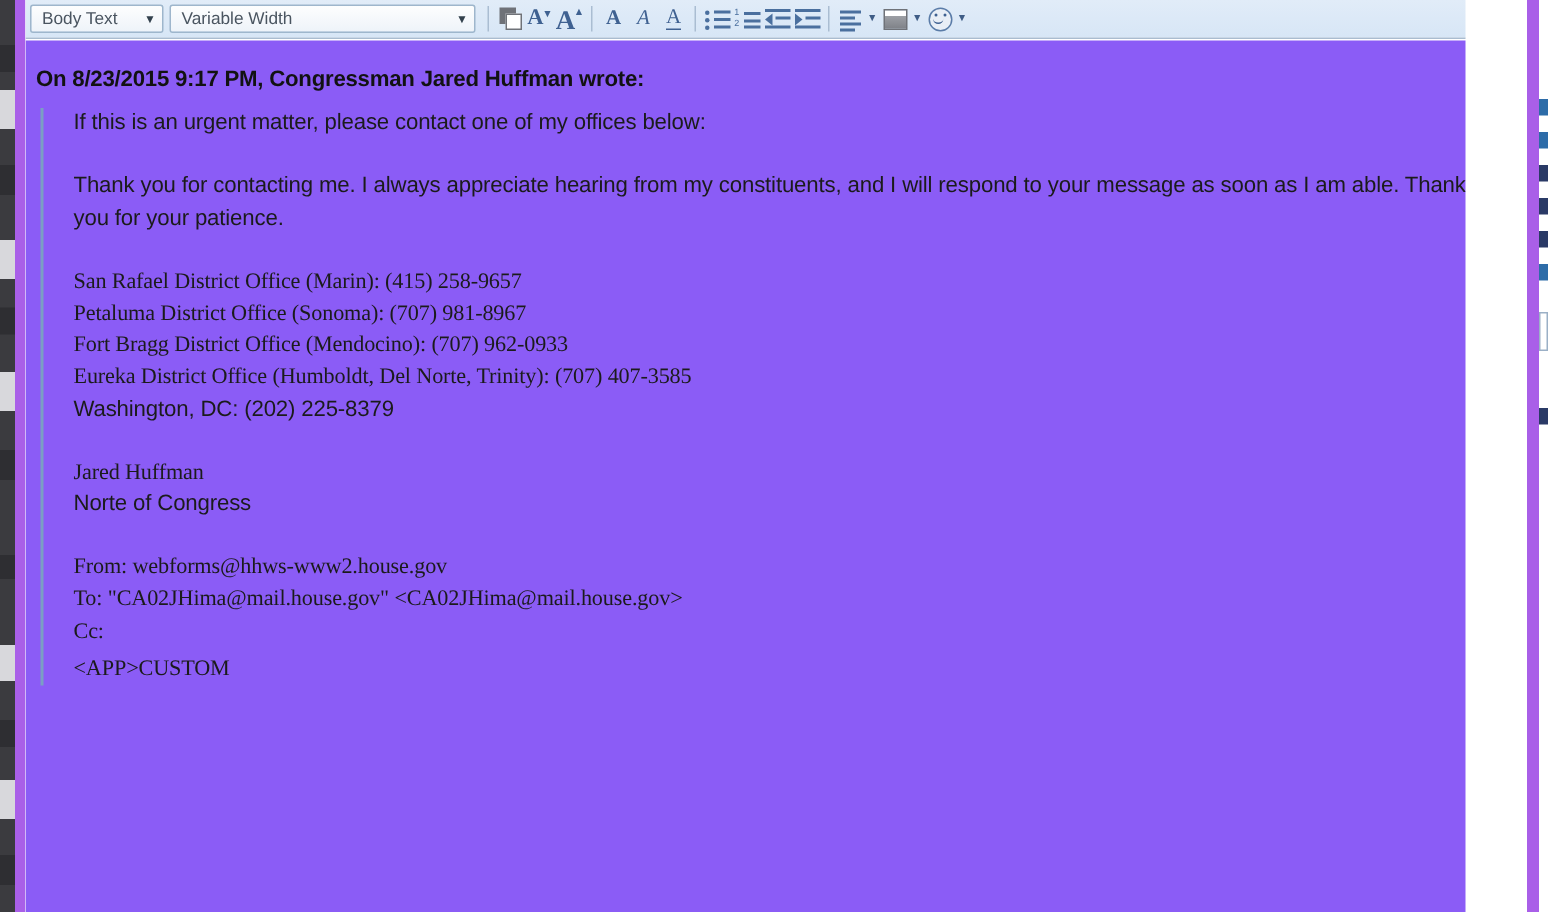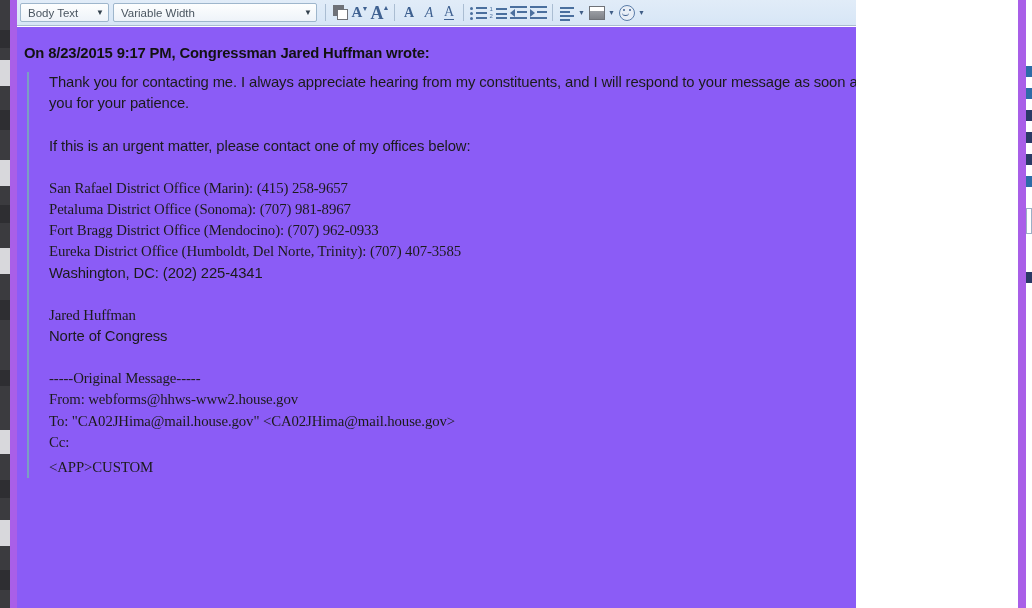--- a/index.html
+++ b/index.html
@@ -75,21 +75,21 @@
     background: #ffffff;
     border: 1px solid #9bb0c6;
     height: 26px;
     box-sizing: border-box;
   }
 
   
   .editor-window {
     position: absolute;
     left: 17px; top: 0;
-    width: 839px; height: 608px;
+    width: 960px; height: 608px;
     background: #ffffff;
     z-index: 4;
     overflow: hidden;
   }
 
   
   .toolbar {
     position: absolute;
     left: 0; top: 0;
     width: 1015px;
@@ -481,35 +481,34 @@
       <span class="tb-caret-small">▼</span>
     </div>
 
     <div class="doc">
       <div class="doc-inner">
 
         <p class="intro-line">On 8/23/2015 9:17 PM, Congressman Jared Huffman wrote:</p>
 
         <blockquote class="quote">
 
+          <p>If this is an urgent matter, please contact one of my offices below:</p>
+
           <p>Thank you for contacting me. I always appreciate hearing from my constituents, and I will respond to your message as soon as I am able. Thank you for your patience.</p>
-
-          <p>If this is an urgent matter, please contact one of my offices below:</p>
 
           <p class="tight">San Rafael District Office (Marin): (415) 258-9657</p>
           <p class="tight">Petaluma District Office (Sonoma): (707) 981-8967</p>
           <p class="tight">Fort Bragg District Office (Mendocino): (707) 962-0933</p>
           <p class="tight">Eureka District Office (Humboldt, Del Norte, Trinity): (707) 407-3585</p>
-          <p class="blockgap">Washington, DC: (202) 225-4341</p>
+          <p class="blockgap">Washington, DC: (202) 225-8379</p>
 
 
           <p class="tight">Jared Huffman</p>
           <p class="blockgap">Norte of Congress</p>
 
-          <p class="tight">-----Original Message-----</p>
           <p class="tight">From: webforms@hhws-www2.house.gov</p>
           <p class="tight">To: "CA02JHima@mail.house.gov" &lt;CA02JHima@mail.house.gov&gt;</p>
           <p class="tight">Cc:</p>
 
           <p class="tight" style="margin-top:4px;">&lt;APP&gt;CUSTOM</p>
 
         </blockquote>
       </div>
     </div>
 

